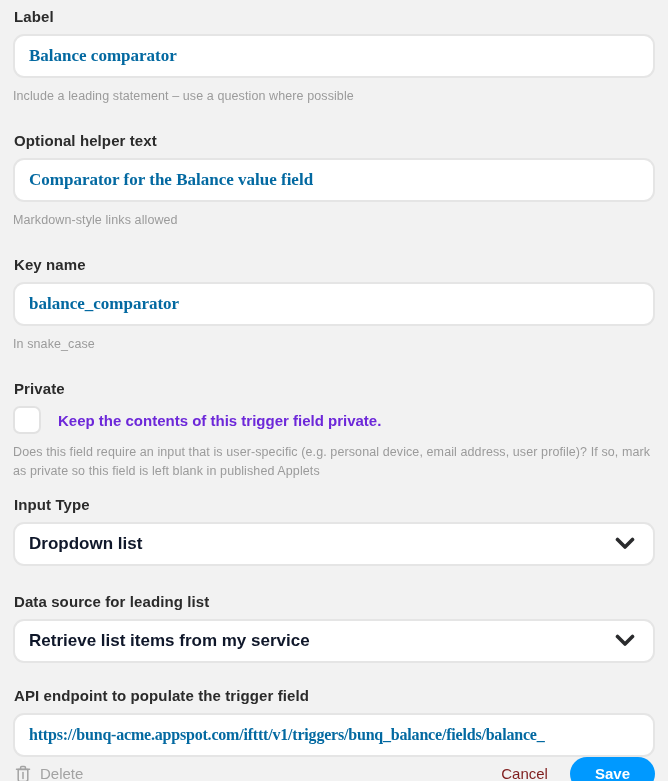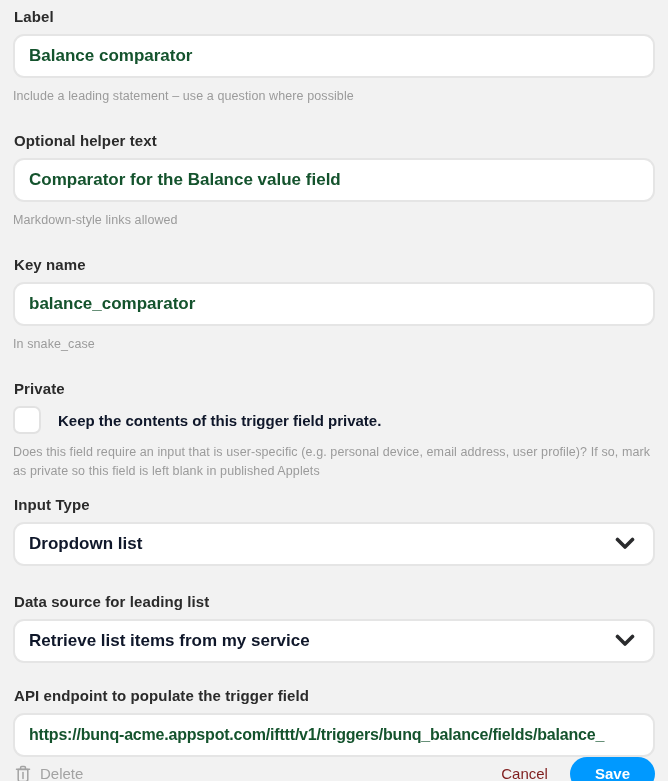--- a/index.html
+++ b/index.html
@@ -29,24 +29,24 @@
     letter-spacing: 0.1px;
   }
   .text-input {
     display: block;
     width: 100%;
     height: 44px;
     background: #ffffff;
     border: 2px solid #e5e5e5;
     border-radius: 11px;
     padding: 0 14px;
-    font-family: Liberation Sans, sans-serif;
+    font-family: Liberation Serif, serif;
     font-size: 17px;
     font-weight: 600;
-    color: #14532d;
+    color: #0369a1;
     outline: none;
     white-space: nowrap;
     overflow: hidden;
   }
   .text-input.url { font-size: 16px; font-weight: 600; letter-spacing: -0.2px; }
   .helper {
     margin-top: 9px;
     font-size: 12.5px;
     line-height: 1.45;
     color: #9b9b9b;
@@ -63,21 +63,21 @@
     height: 28px;
     flex: 0 0 28px;
     background: #ffffff;
     border: 2px solid #e2e2e2;
     border-radius: 7px;
     cursor: pointer;
   }
   .checkbox-label {
     font-size: 15px;
     font-weight: 700;
-    color: #0f172a;
+    color: #6d28d9;
   }
   .select-box {
     position: relative;
     display: flex;
     align-items: center;
     width: 100%;
     height: 44px;
     background: #ffffff;
     border: 2px solid #e5e5e5;
     border-radius: 11px;

